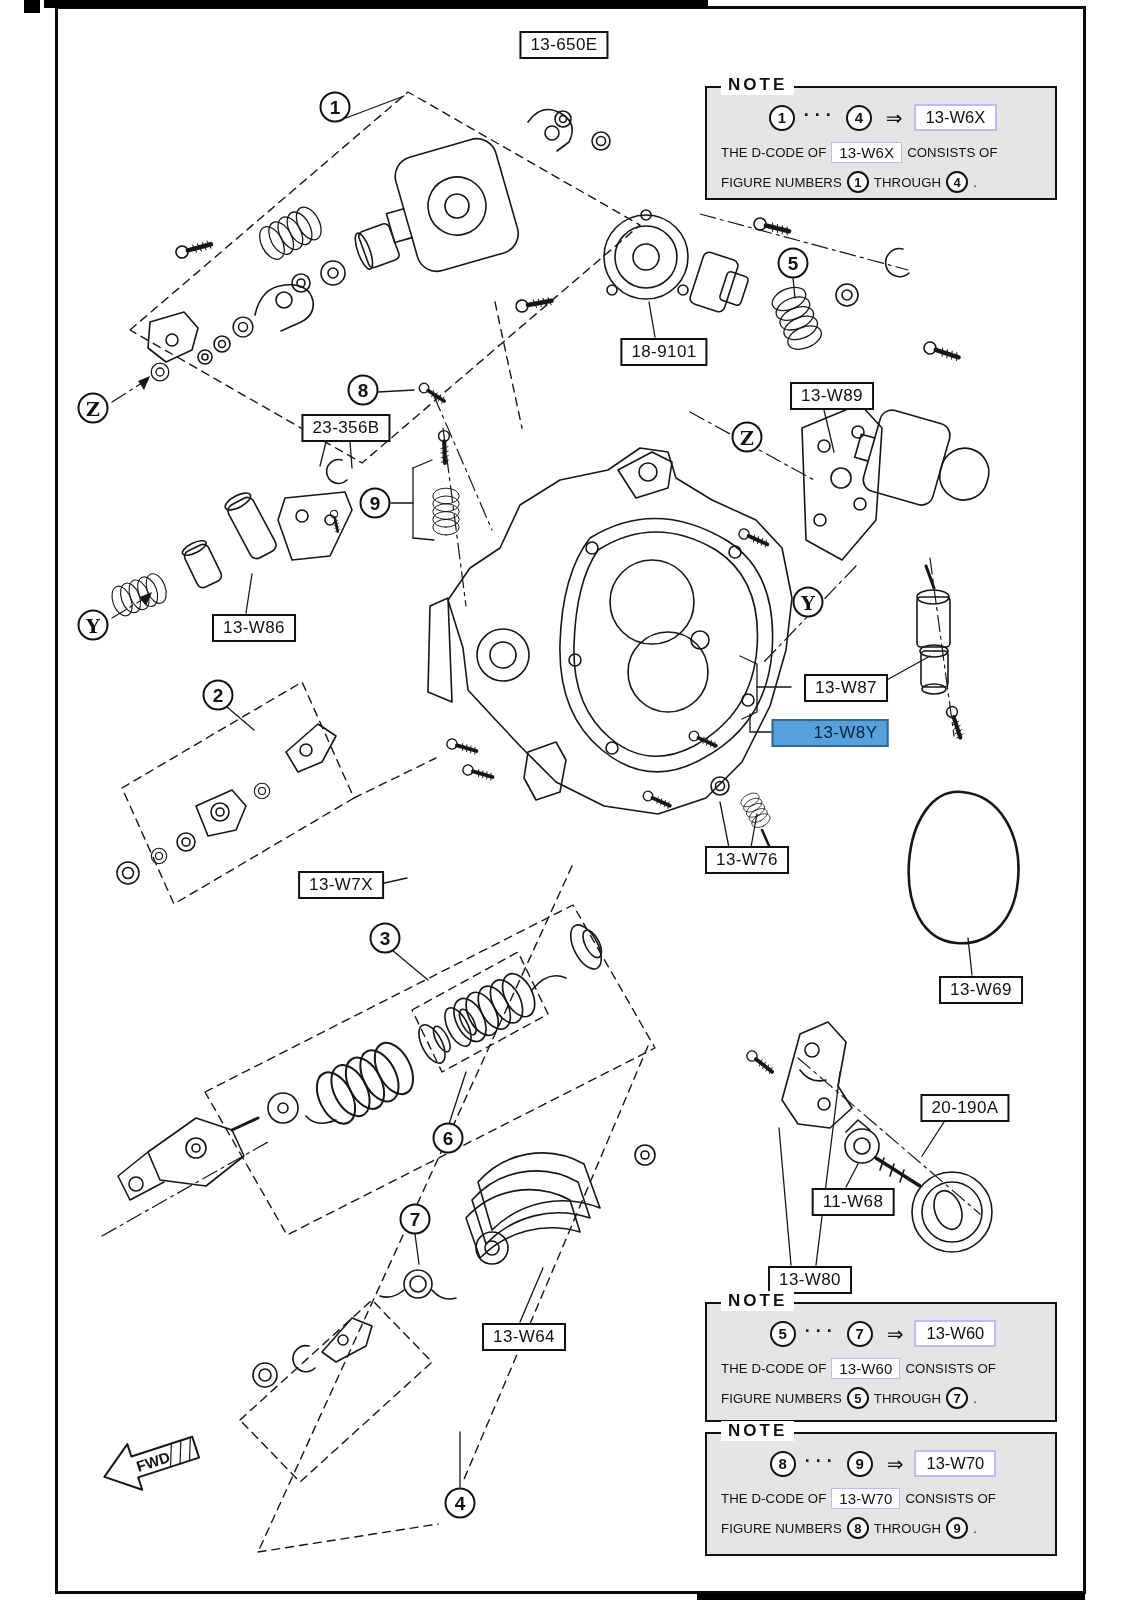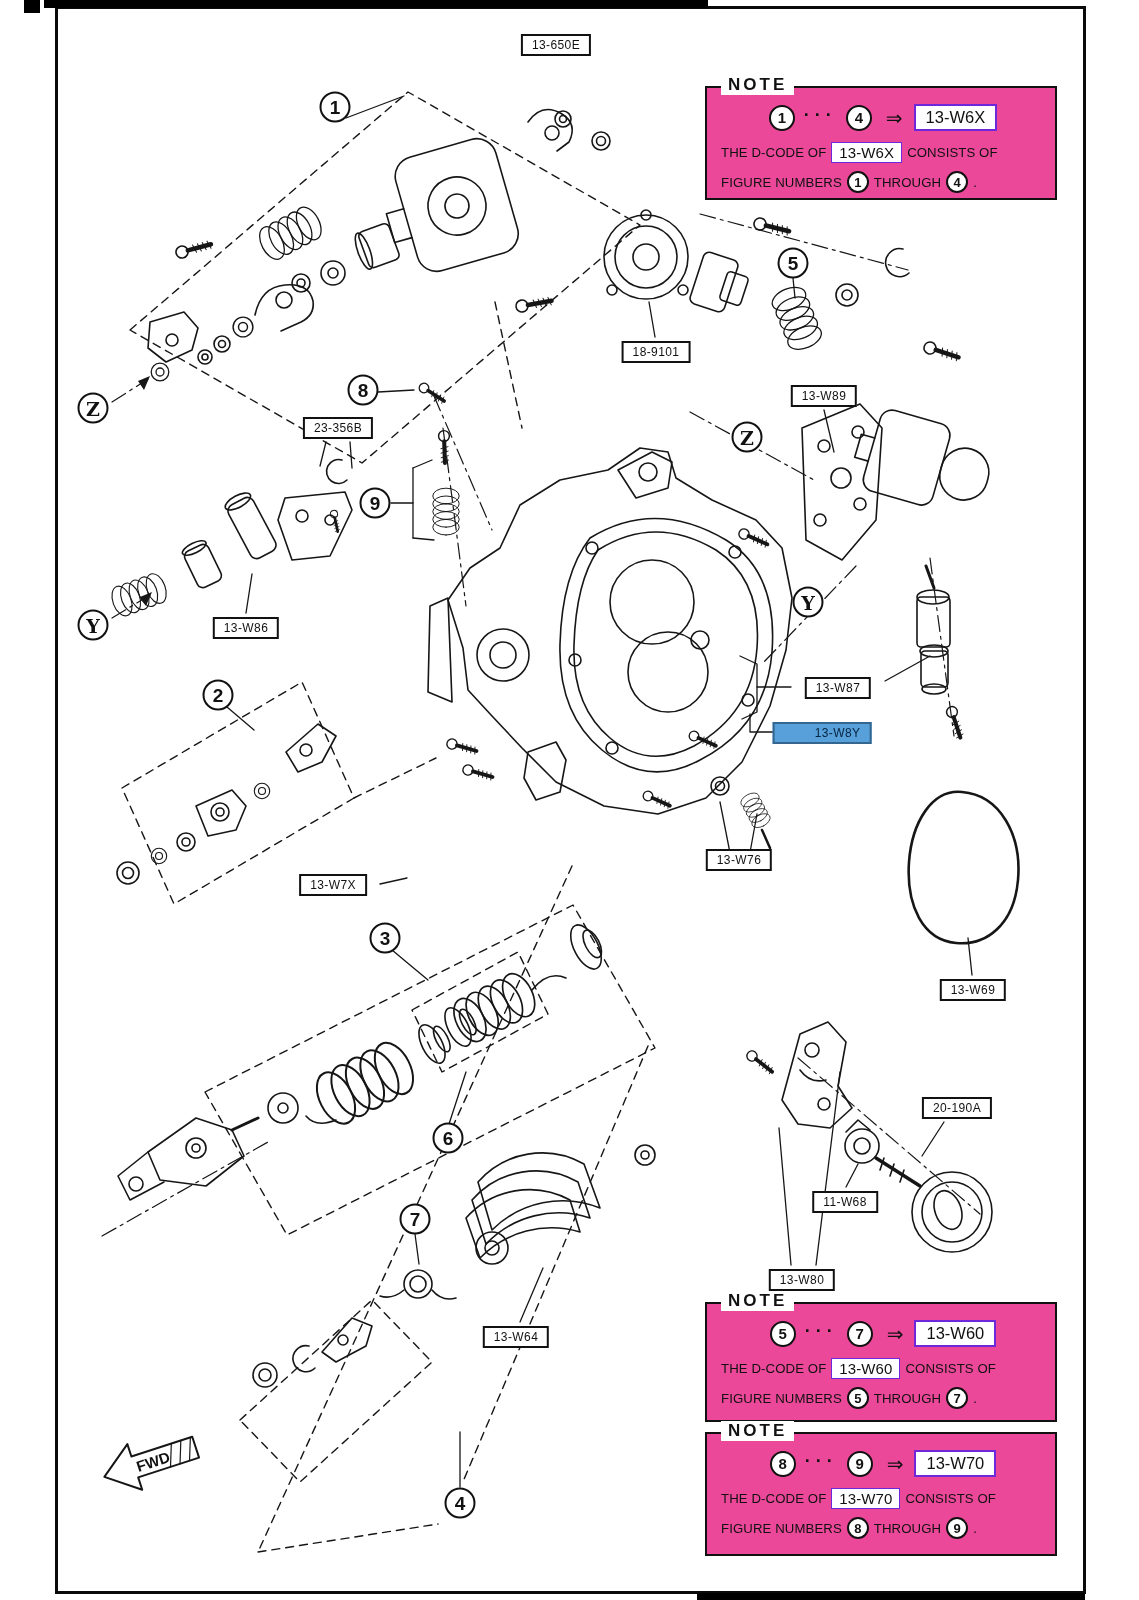--- a/index.html
+++ b/index.html
@@ -7,39 +7,39 @@
   body { font-family:"Liberation Sans", sans-serif; color:#111; }
   .page { position:relative; width:1139px; height:1600px; background:#ffffff; overflow:hidden; margin:0 auto; }
   .frame { position:absolute; left:55px; top:6px; width:1031px; height:1588px; border:3px solid #0a0a0a; pointer-events:none; z-index:2; }
   .artifact { position:absolute; background:#000; z-index:4; }
   .art { position:absolute; left:0; top:0; z-index:1; }
   .art .d  { stroke-dasharray:8 6; stroke-width:1.4; }
   .art .dd { stroke-dasharray:16 5 3 5; stroke-width:1.2; }
   .art .ld { stroke-width:1.3; }
 
   .plabel { position:absolute; transform:translate(-50%,-50%); border:2px solid #111; background:#fff;
-            padding:2px 9px; font-size:12px; letter-spacing:0.4px; white-space:nowrap; z-index:3; }
+            padding:2px 9px; font-size:17px; letter-spacing:0.4px; white-space:nowrap; z-index:3;margin-left:8px; }
   .plabel.hl { background:#57a0d9; border-color:#35668f; color:#062340;padding-left:40px; }
 
   .callout { position:absolute; transform:translate(-50%,-50%); width:31px; height:31px;
              border:2.5px solid #111; border-radius:50%; background:#fff; display:flex;
              align-items:center; justify-content:center; font-size:19px; font-weight:700; z-index:3; }
   .callout.letter { font-family:"DejaVu Serif", serif; font-size:19px; }
 
-  .note { position:absolute; border:2.5px solid #111; background:#ec4899; z-index:3; padding:16px 10px 8px 14px; }
+  .note { position:absolute; border:2.5px solid #111; background:#e5e5e5; z-index:3; padding:16px 10px 8px 14px; }
   .note-title { position:absolute; top:-13px; left:14px; background:#fff; padding:0 7px;
                 font-weight:700; font-size:17px; letter-spacing:3px; }
   .nrow { display:flex; align-items:center; white-space:nowrap; }
   .nrow1 { justify-content:center; gap:9px; margin-bottom:11px; }
   .ncirc { width:26px; height:26px; border:2px solid #111; border-radius:50%; display:inline-flex;
            align-items:center; justify-content:center; font-size:15px; font-weight:700; background:#fff; flex:0 0 auto; }
   .ncirc.xs { width:22px; height:22px; font-size:13px; margin:0 5px; }
   .ndots { font-size:18px; font-weight:700; letter-spacing:5px; padding-bottom:4px; }
   .narrow { font-size:20px; margin:0 2px 0 5px; }
-  .ncode { border:2px solid #6d28d9; padding:2px 10px; font-size:16.5px; background:#fff; }
+  .ncode { border:2px solid #c4b5fd; padding:2px 10px; font-size:16.5px; background:#fff; }
   .ncode.inline { padding:1px 7px; font-size:15px; border-width:1.5px; margin:0 5px; }
   .ntext { font-size:13.2px; letter-spacing:0.1px; }
   .nrow2 { margin-bottom:8px; }
 </style>
 </head>
 <body>
 
 <div class="page">
 
   <div class="frame"></div>

